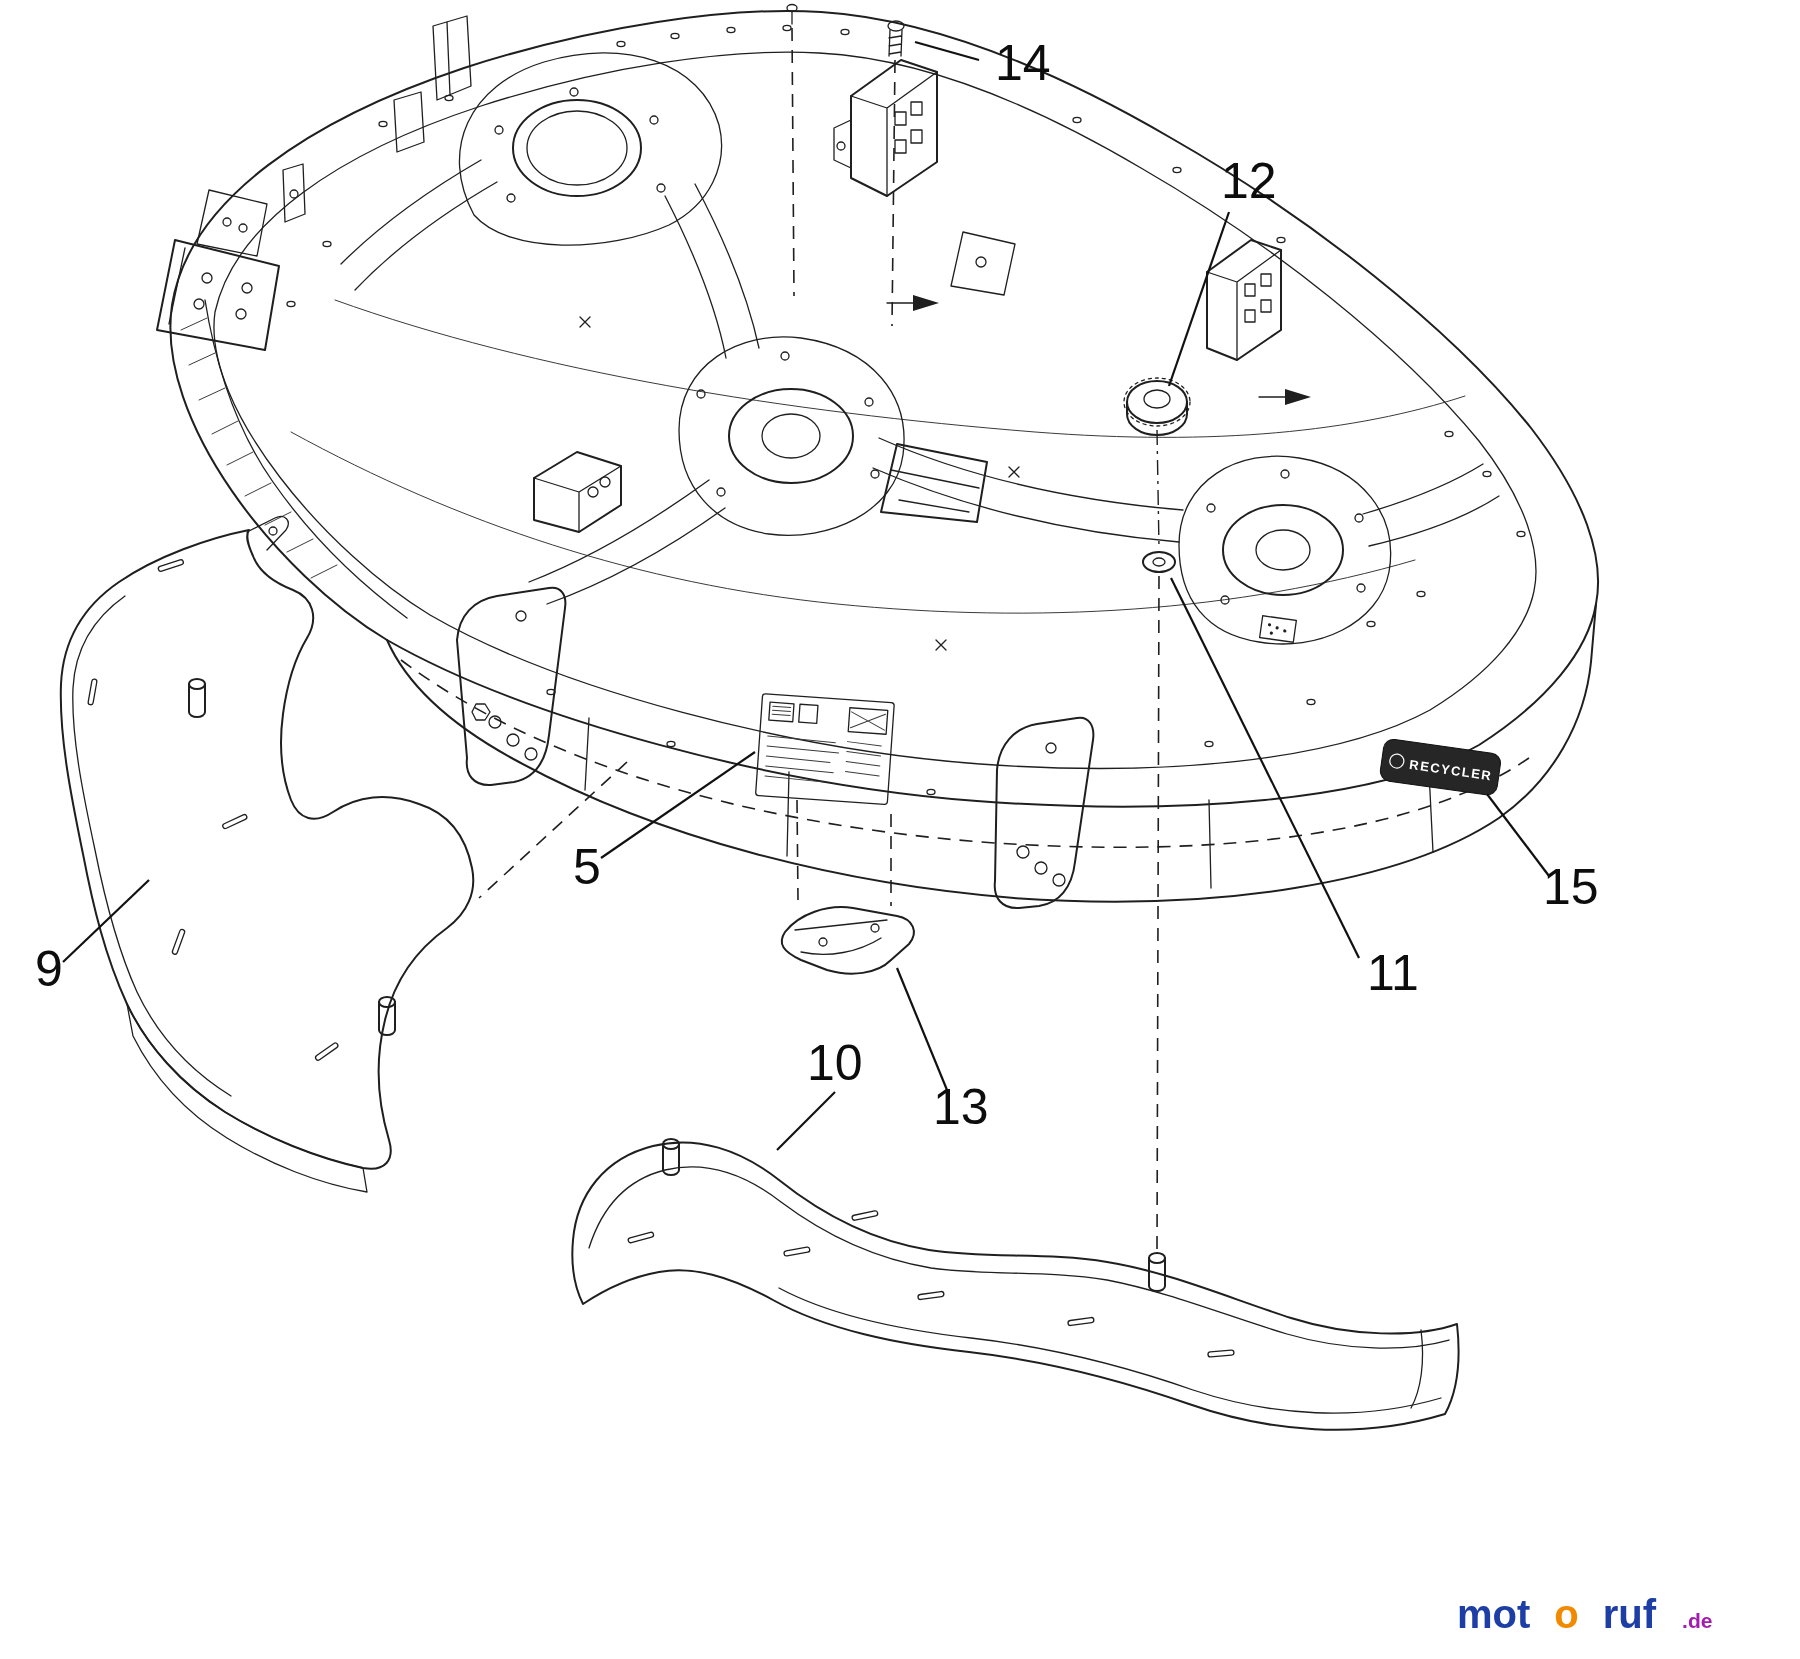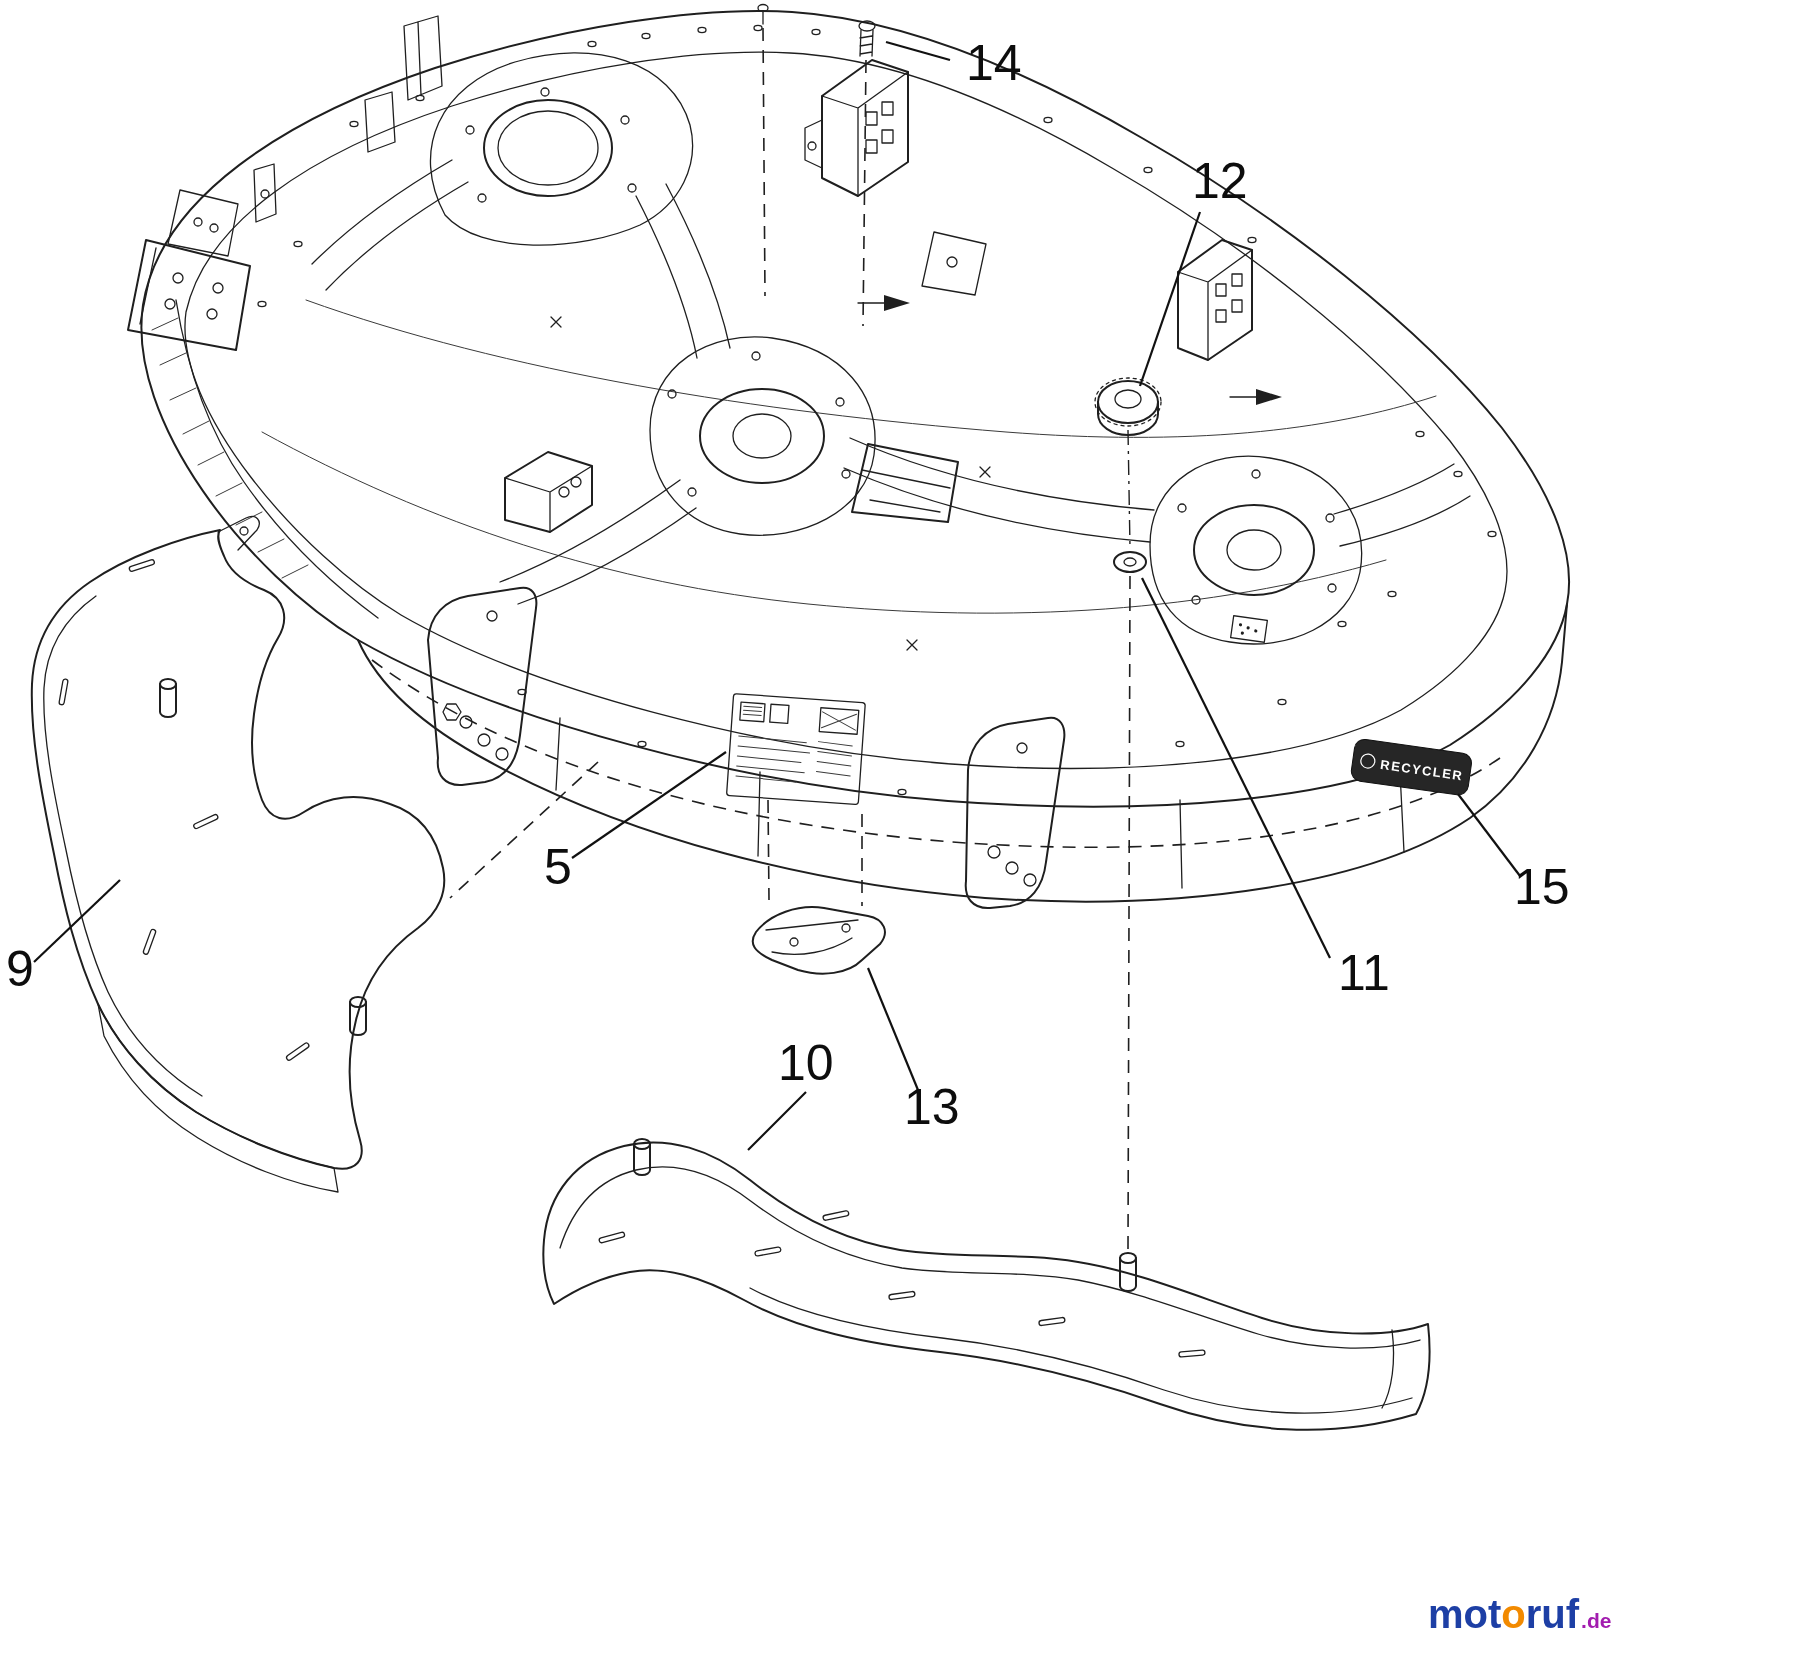--- a/index.html
+++ b/index.html
@@ -1,19 +1,19 @@
 <!DOCTYPE html>
 <html><head>
 <meta charset="utf-8">
 <style>
   * { margin:0; padding:0; box-sizing:border-box; }
   html,body { background:#ffffff; }
   .stage {
     position:relative; width:1748px; height:1659px; background:#ffffff;
-    overflow:hidden; font-family:"Liberation Sans", sans-serif;
+    overflow:hidden; font-family:"Liberation Sans", sans-serif;margin-left:29px;
   }
   svg { position:absolute; left:0; top:0; }
 
   .ln    { fill:none; stroke:#1f1f1f; stroke-width:2;   stroke-linecap:round; stroke-linejoin:round; }
   .thin  { fill:none; stroke:#1f1f1f; stroke-width:1.3; stroke-linecap:round; stroke-linejoin:round; }
   .xthin { fill:none; stroke:#3a3a3a; stroke-width:1;   stroke-linecap:round; stroke-linejoin:round; }
   .dash  { fill:none; stroke:#1f1f1f; stroke-width:1.6; stroke-dasharray:13 9; }
   .cdash { fill:none; stroke:#1f1f1f; stroke-width:1.4; stroke-dasharray:15 6 3 6; }
   .leader{ fill:none; stroke:#111; stroke-width:2.2; }
   .solid { fill:#1f1f1f; stroke:none; }
@@ -23,21 +23,21 @@
     font-family:"Liberation Sans", sans-serif;
     font-size:50px; fill:#0d0d0d; font-weight:500;
   }
   .decal-text {
     font-family:"Liberation Sans", sans-serif;
     font-size:13px; font-weight:bold; fill:#ffffff; letter-spacing:1.5px;
   }
 
   .watermark {
     position:absolute; left:1428px; top:1592px;
-    display:flex; align-items:baseline; white-space:nowrap;
+    display:flex; align-items:baseline; white-space:nowrap;gap:24px;
   }
   .wm-main   { color:#1d3fa5; font-size:40px; font-weight:bold; }
   .wm-accent { color:#f28a00; font-size:40px; font-weight:bold; }
   .wm-domain { color:#a21caf; font-size:21px; font-weight:bold; margin-left:2px; }
 </style>
 </head>
 <body>
 
 <div class="stage">
 <svg width="1800" height="1659" viewBox="0 0 1800 1659" xmlns="http://www.w3.org/2000/svg">

